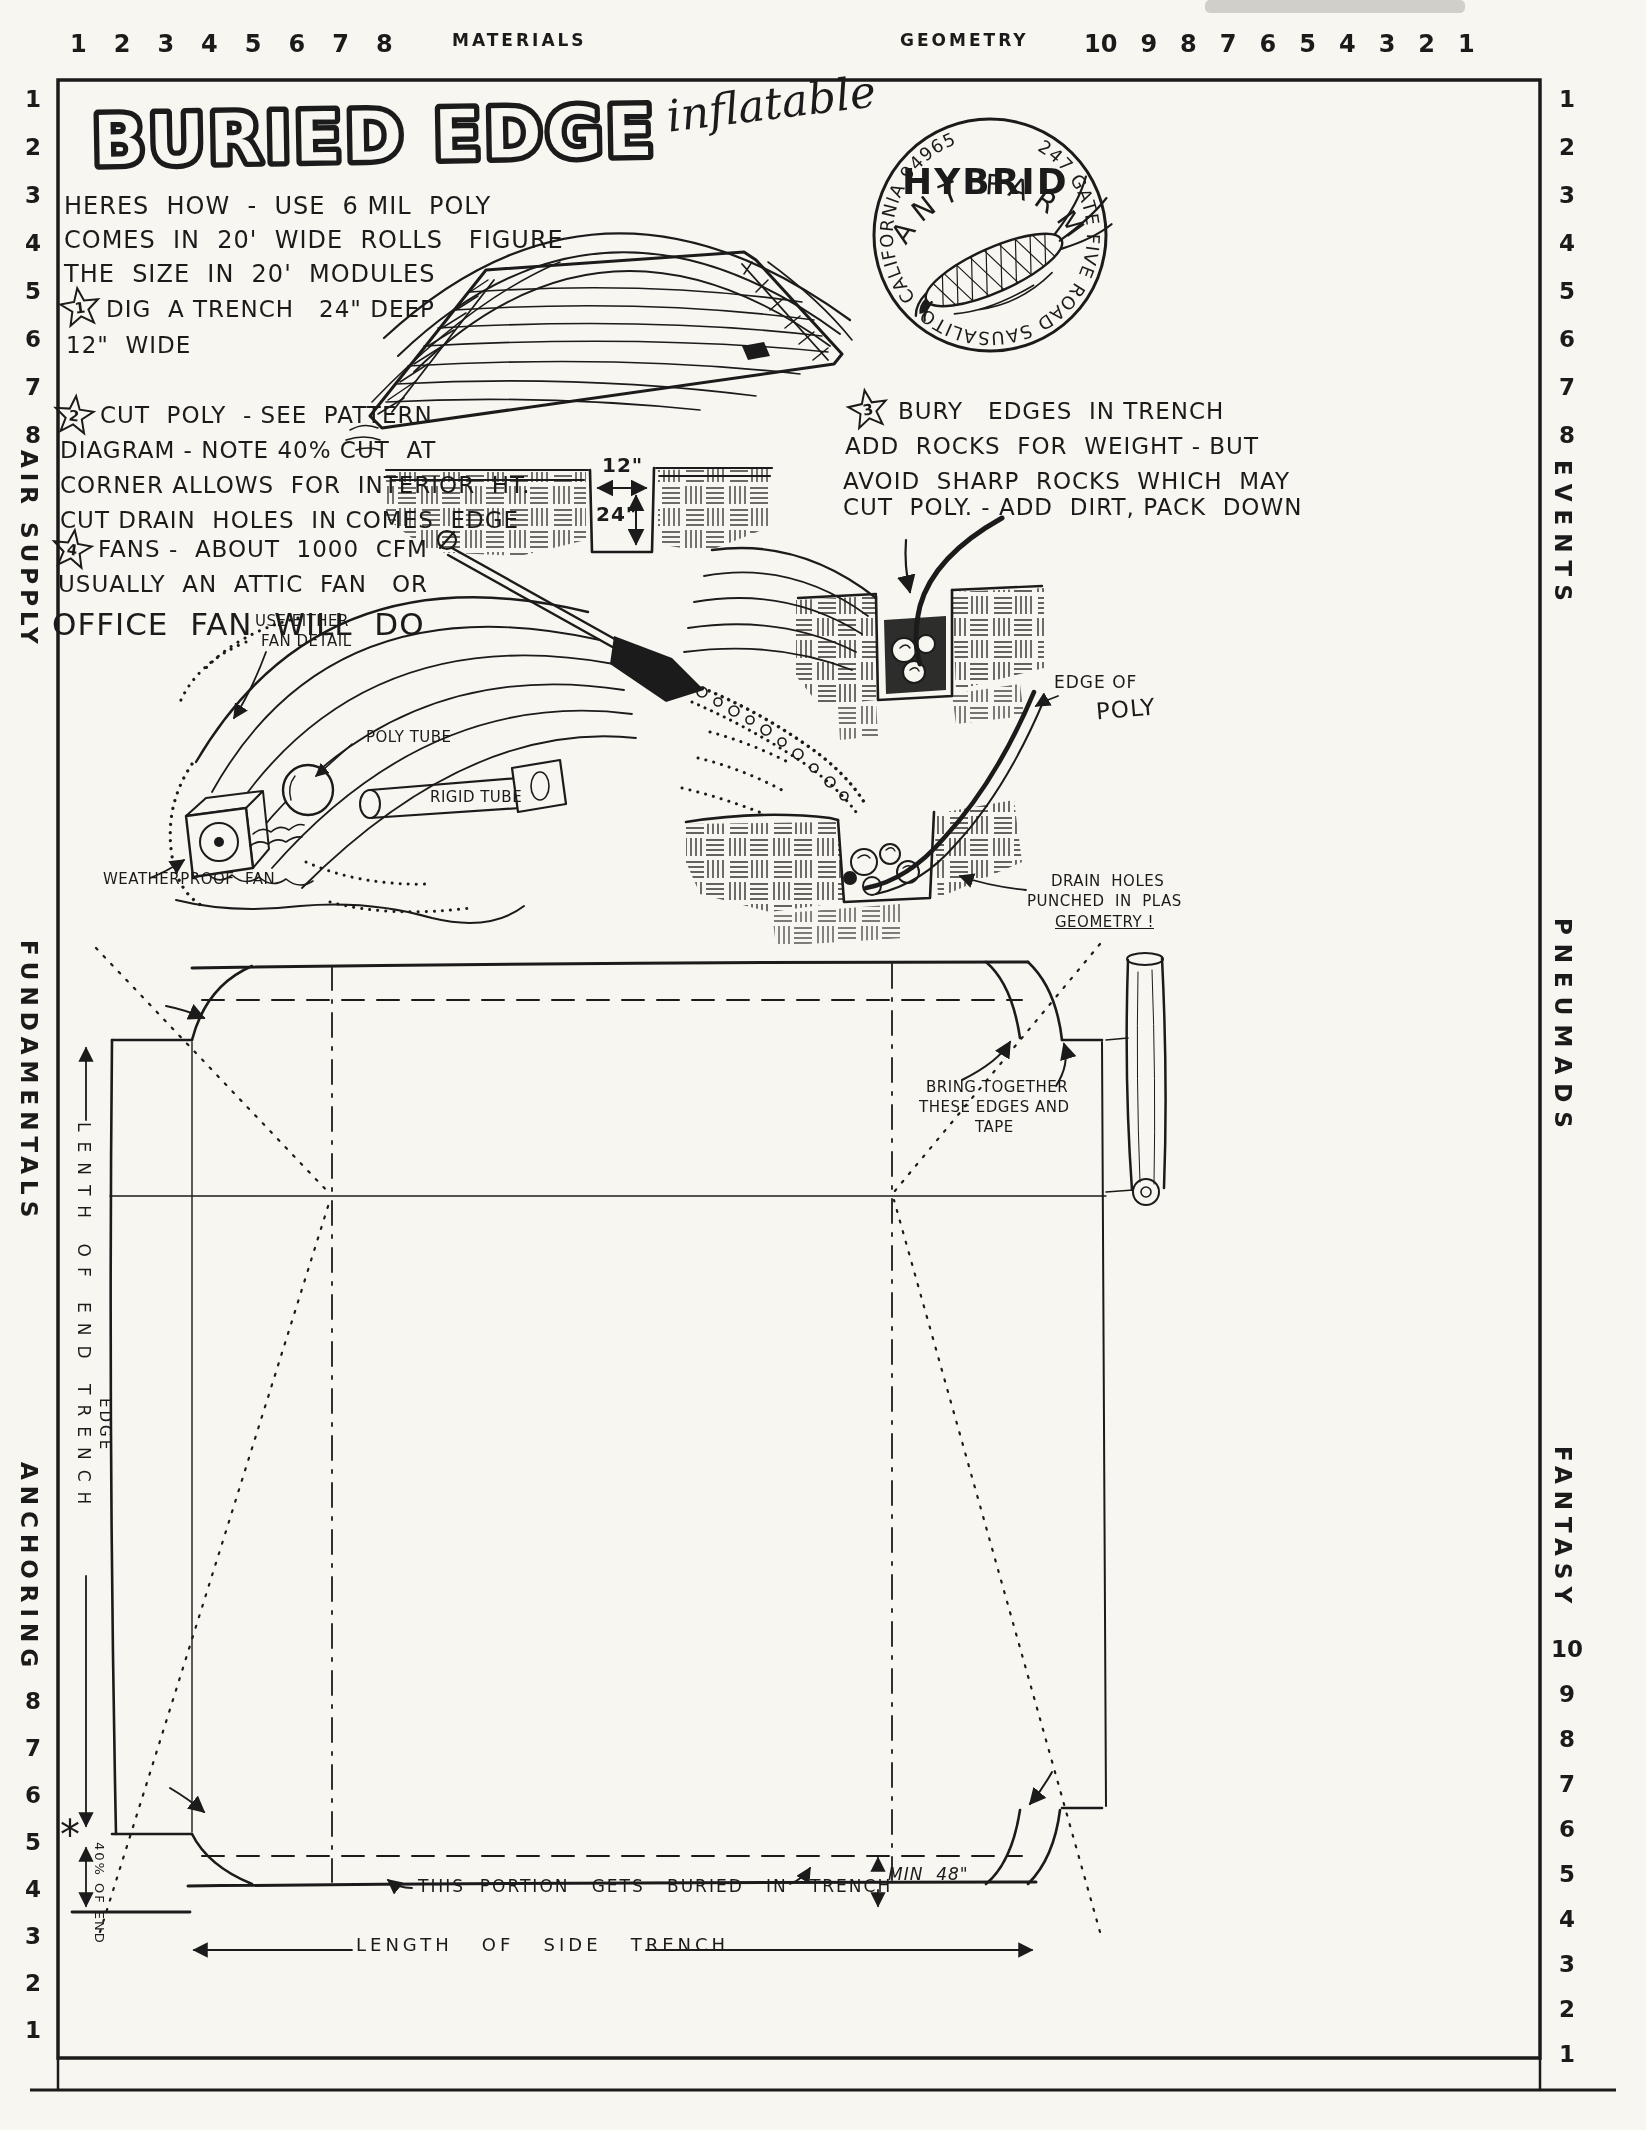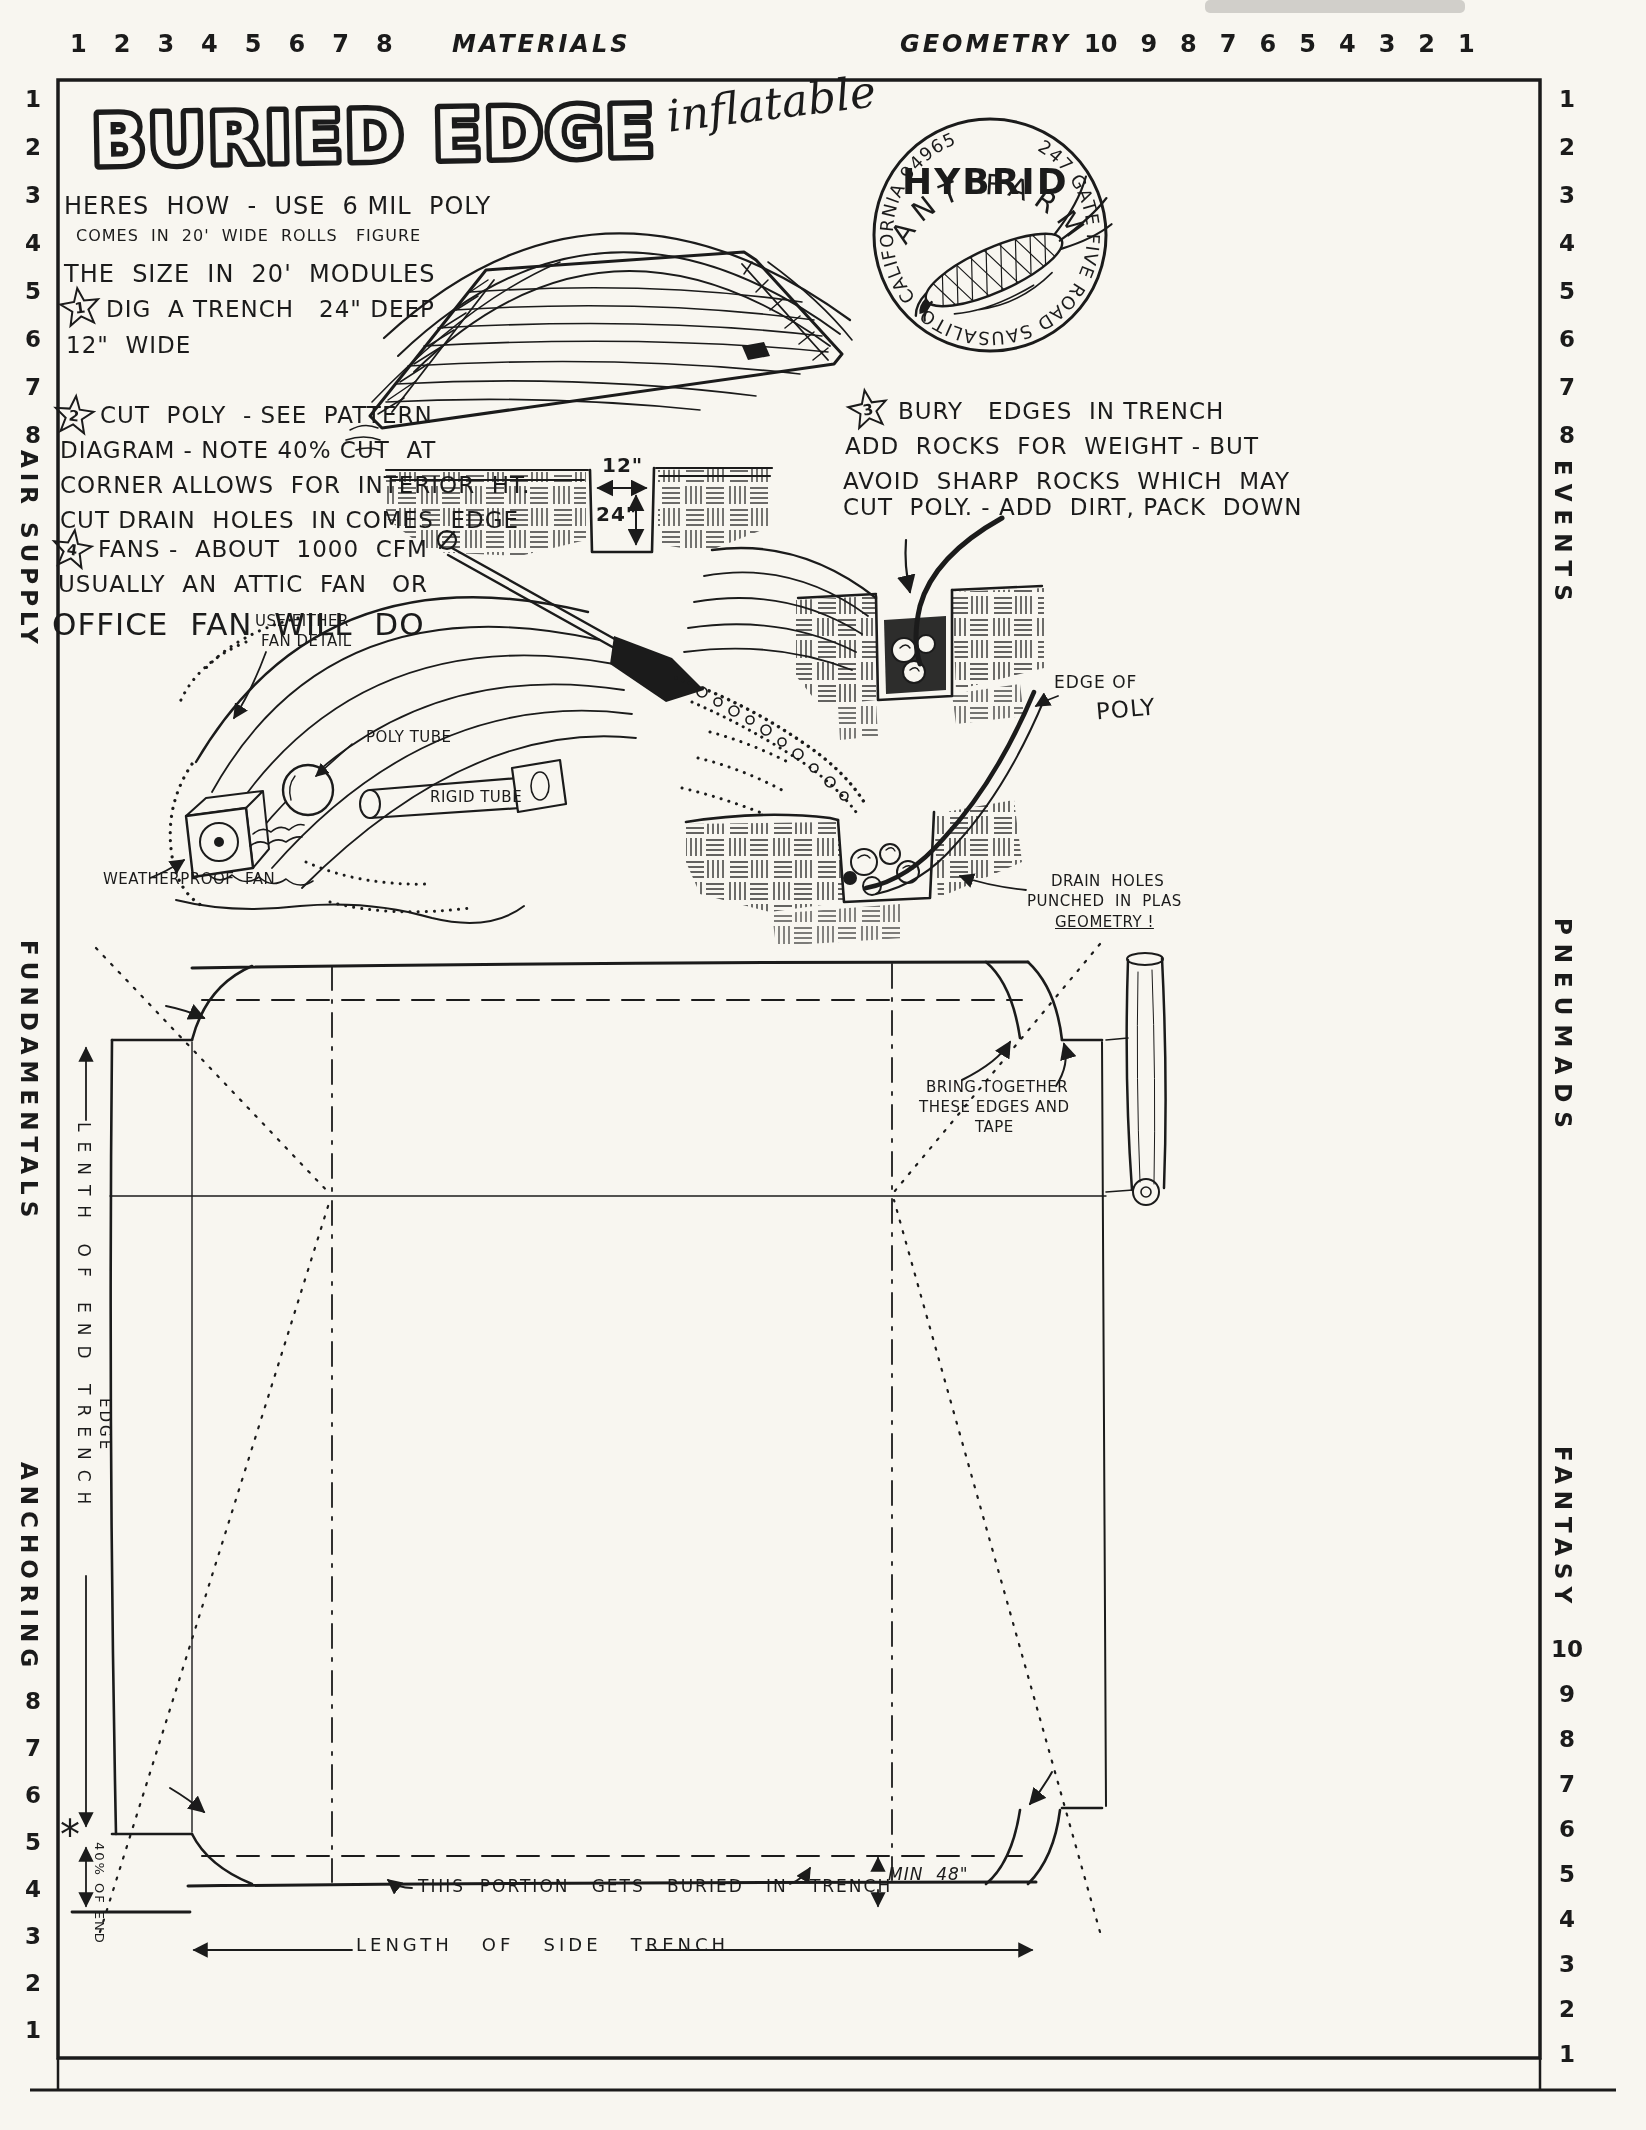--- a/index.html
+++ b/index.html
@@ -7,21 +7,21 @@
         font-family:"DejaVu Sans",sans-serif;color:#1b1b1b;}
   .abs{position:absolute;}
   .ht{position:absolute;font-size:22px;letter-spacing:1px;white-space:pre;color:#1b1b1b;
       font-family:"DejaVu Sans",sans-serif;}
   .sm{font-size:15px;letter-spacing:0.5px;margin-left:23px;}
   .num-row{position:absolute;display:flex;font-weight:bold;font-size:24px;letter-spacing:0;}
   .num-col{position:absolute;display:flex;flex-direction:column;align-items:center;
            font-weight:bold;font-size:23px;line-height:27px;}
   .vlabel{position:absolute;writing-mode:vertical-rl;font-weight:bold;font-size:23px;}
   .vtext{position:absolute;writing-mode:vertical-rl;}
-  .rlabel{font-weight:bold;font-size:24px;letter-spacing:3px;font-style:italic;}
+  .rlabel{font-weight:bold;font-size:17px;letter-spacing:3px;}
   .underl{text-decoration:underline;}
   .smudge{position:absolute;left:1205px;top:0;width:260px;height:13px;background:#c7c5c0;
           border-radius:5px;opacity:.8;}
   svg.lay{position:absolute;overflow:visible;}
 </style>
 </head>
 <body>
 
 <div class="page">
 
@@ -317,21 +317,21 @@
                  M34 -24 L14 24 M50 -24 L30 24 M66 -24 L46 24"></path>
       </g>
       <path d="M70 -8 Q104 -26 122 -48 M72 0 Q110 -8 132 -20 M70 8 Q104 12 126 6" stroke-width="2.2"></path>
       <path d="M-72 -6 Q-86 0 -90 10 M-70 4 Q-82 10 -84 18" stroke-width="2.4"></path>
       <path d="M-54 24 Q-20 36 30 30 M-30 30 Q10 42 52 26" stroke-width="1.6"></path>
       <path d="M-74 -2 q-10 4 -12 12 q8 2 14 -4 z" fill="#1b1b1b" stroke="none"></path>
     </g>
   </svg>
 
   <div class="ht" style="left:64px;top:192px;font-size:24px">HERES  HOW  -  USE  6 MIL  POLY</div>
-  <div class="ht" style="left:76px;top:226px;font-size:16px">COMES  IN  20'  WIDE  ROLLS   FIGURE</div>
+  <div class="ht" style="left:64px;top:226px;font-size:24px">COMES  IN  20'  WIDE  ROLLS   FIGURE</div>
   <div class="ht" style="left:64px;top:260px;font-size:24px">THE  SIZE  IN  20'  MODULES</div>
 
   <svg class="lay" style="left:58px;top:286px;transform:rotate(-8deg)" width="44" height="44" viewBox="0 0 44 44">
     <polygon points="22,2 27,15.1 41,15.8 30.1,24.6 33.8,38.2 22,30.5 10.2,38.2 13.9,24.6 3,15.8 17,15.1" fill="none" stroke="#1b1b1b" stroke-width="2"></polygon>
     <text x="22" y="27" text-anchor="middle" font-size="15" font-weight="bold" fill="#1b1b1b">1</text>
   </svg>
   <div class="ht" style="left:106px;top:296px;font-size:23px">DIG  A TRENCH   24" DEEP</div>
   <div class="ht" style="left:66px;top:332px;font-size:23px">12"  WIDE</div>
 
   <svg class="lay" style="left:52px;top:394px;transform:rotate(6deg)" width="44" height="44" viewBox="0 0 44 44">

